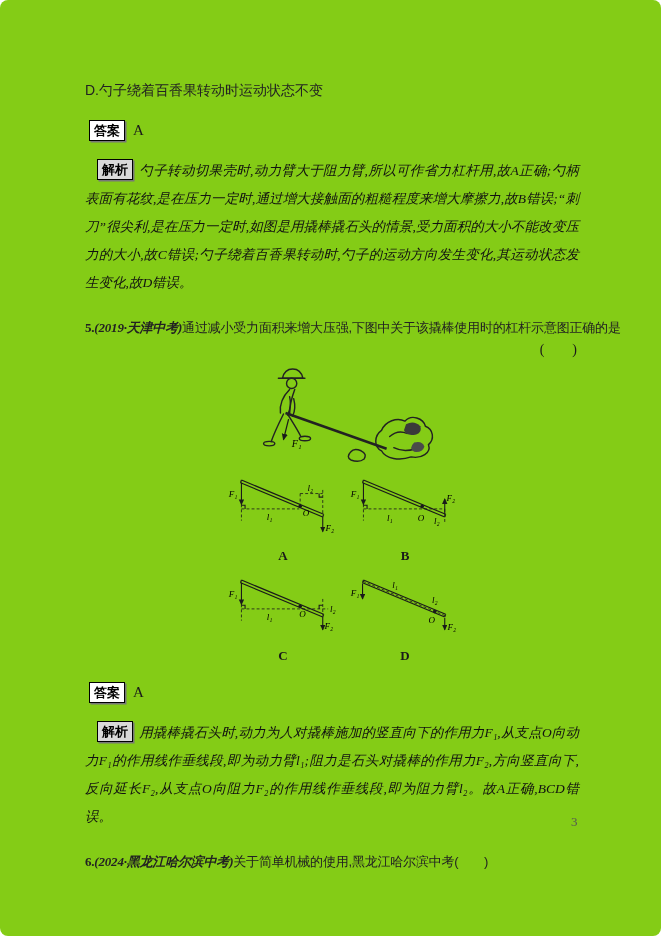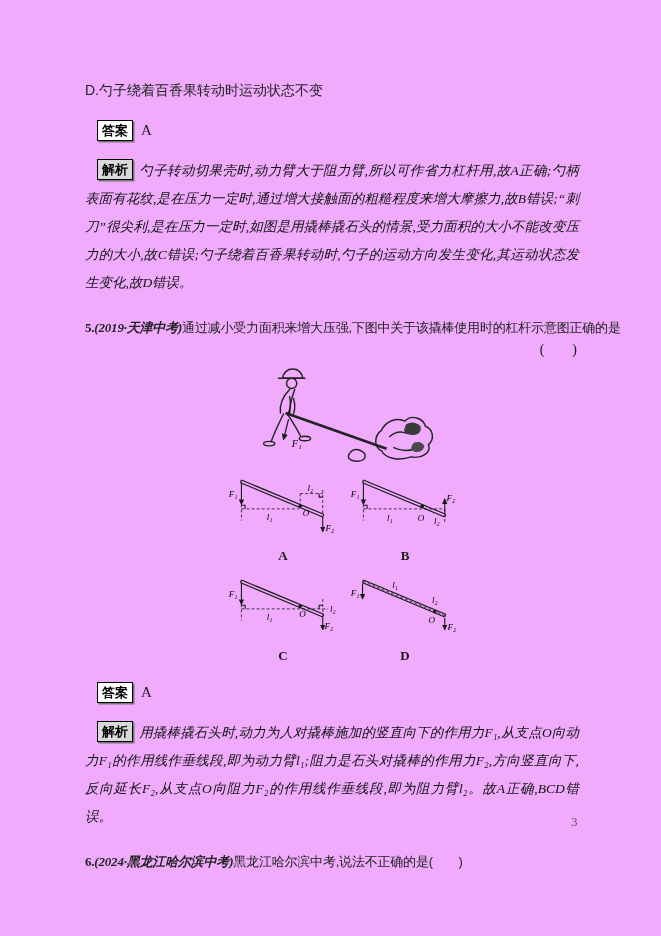--- a/index.html
+++ b/index.html
@@ -1,28 +1,28 @@
 <!DOCTYPE html>
 <html><head>
 <meta charset="utf-8">
 <style>
   * { margin:0; padding:0; box-sizing:border-box; }
   html,body { background:#fff; }
   .page {
-    position:relative; width:661px; height:936px; background:#f0abfc;
-    font-family:"Liberation Serif", serif; color:#1a1a1a; overflow:hidden;
+    position:relative; width:661px; height:936px; background:#84cc16;
+    font-family:"Liberation Serif", serif; color:#1a1a1a; overflow:hidden;border-radius:8px;
   }
   .content { position:absolute; left:85px; top:82px; width:494px; }
 
   .option-line {
     font-family:"Liberation Sans", sans-serif; font-size:14px; color:#222;
     margin-bottom:20px; white-space:nowrap;
   }
 
-  .ans-row { margin:0 0 16px 12px; display:flex; align-items:center; }
+  .ans-row { margin:0 0 16px 4px; display:flex; align-items:center; }
   .tag {
     display:inline-block; border:1px solid #000; background:#fff;
     font-family:"Liberation Sans", sans-serif; font-weight:bold;
     font-size:13px; line-height:17px; padding:1px 4px; color:#000;
     box-shadow:1.5px 1.5px 0 #777;
   }
   .tag.gray { background:#d9d9d9; }
   .ans-letter { font-size:15px; margin-left:8px; font-family:"Liberation Serif", serif; }
 
   .analysis {
@@ -226,18 +226,18 @@
       </div>
     </div>
 
     <div class="ans-row">
       <span class="tag">答案</span>
       <span class="ans-letter">A</span>
     </div>
 
     <p class="analysis"><span class="tag gray">解析</span><span>用撬棒撬石头时,动力为人对撬棒施加的竖直向下的作用力F₁,从支点O向动力F₁的作用线作垂线段,即为动力臂l₁;阻力是石头对撬棒的作用力F₂,方向竖直向下,反向延长F₂,从支点O向阻力F₂的作用线作垂线段,即为阻力臂l₂。故A正确,BCD错误。</span></p>
 
-    <p class="stem q6"><span class="qnum">6.</span><span class="qsource">(2024·黑龙江哈尔滨中考)</span><span>黑龙江哈尔滨中考,说法不正确的是(　　)</span></p>
+    <p class="stem q6"><span class="qnum">6.</span><span class="qsource">(2024·黑龙江哈尔滨中考)</span><span>关于简单机械的使用,黑龙江哈尔滨中考(　　)</span></p>
 
   </div>
 
   <div class="page-number">3</div>
 </div>
 
 </body></html>

